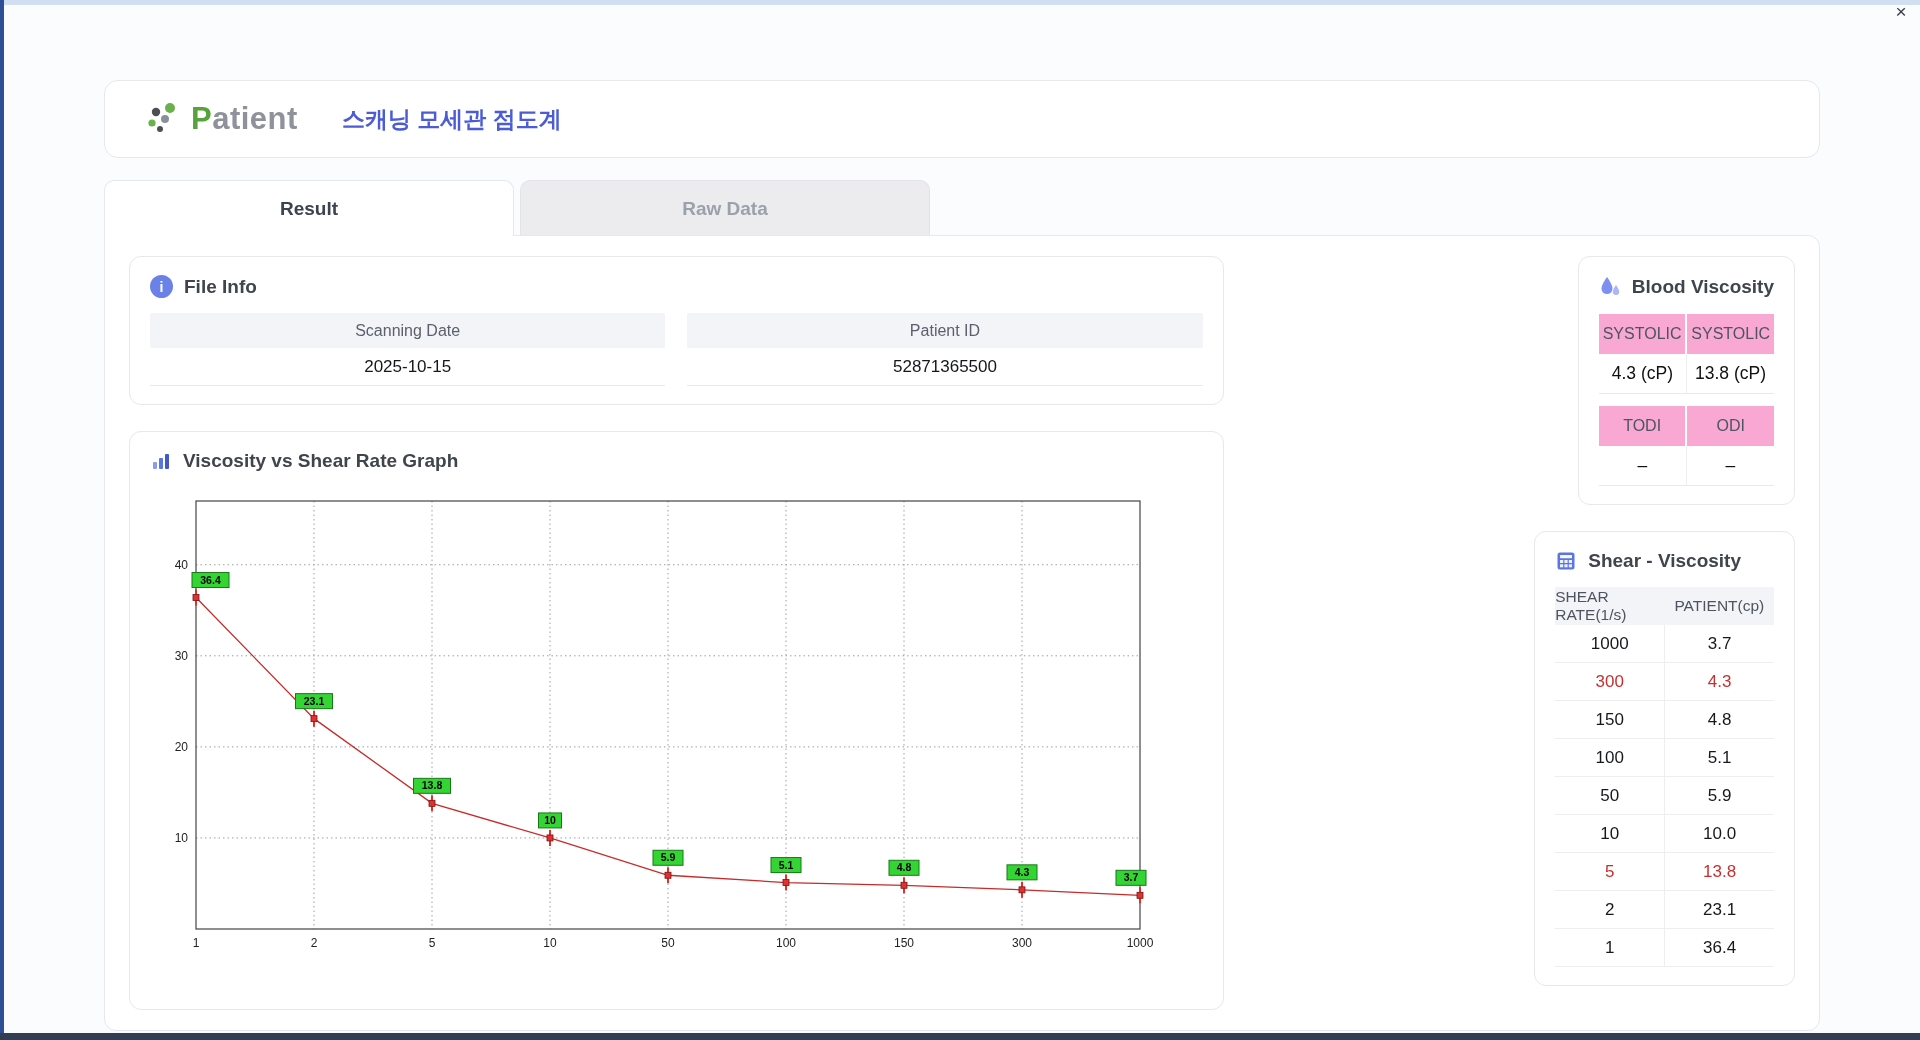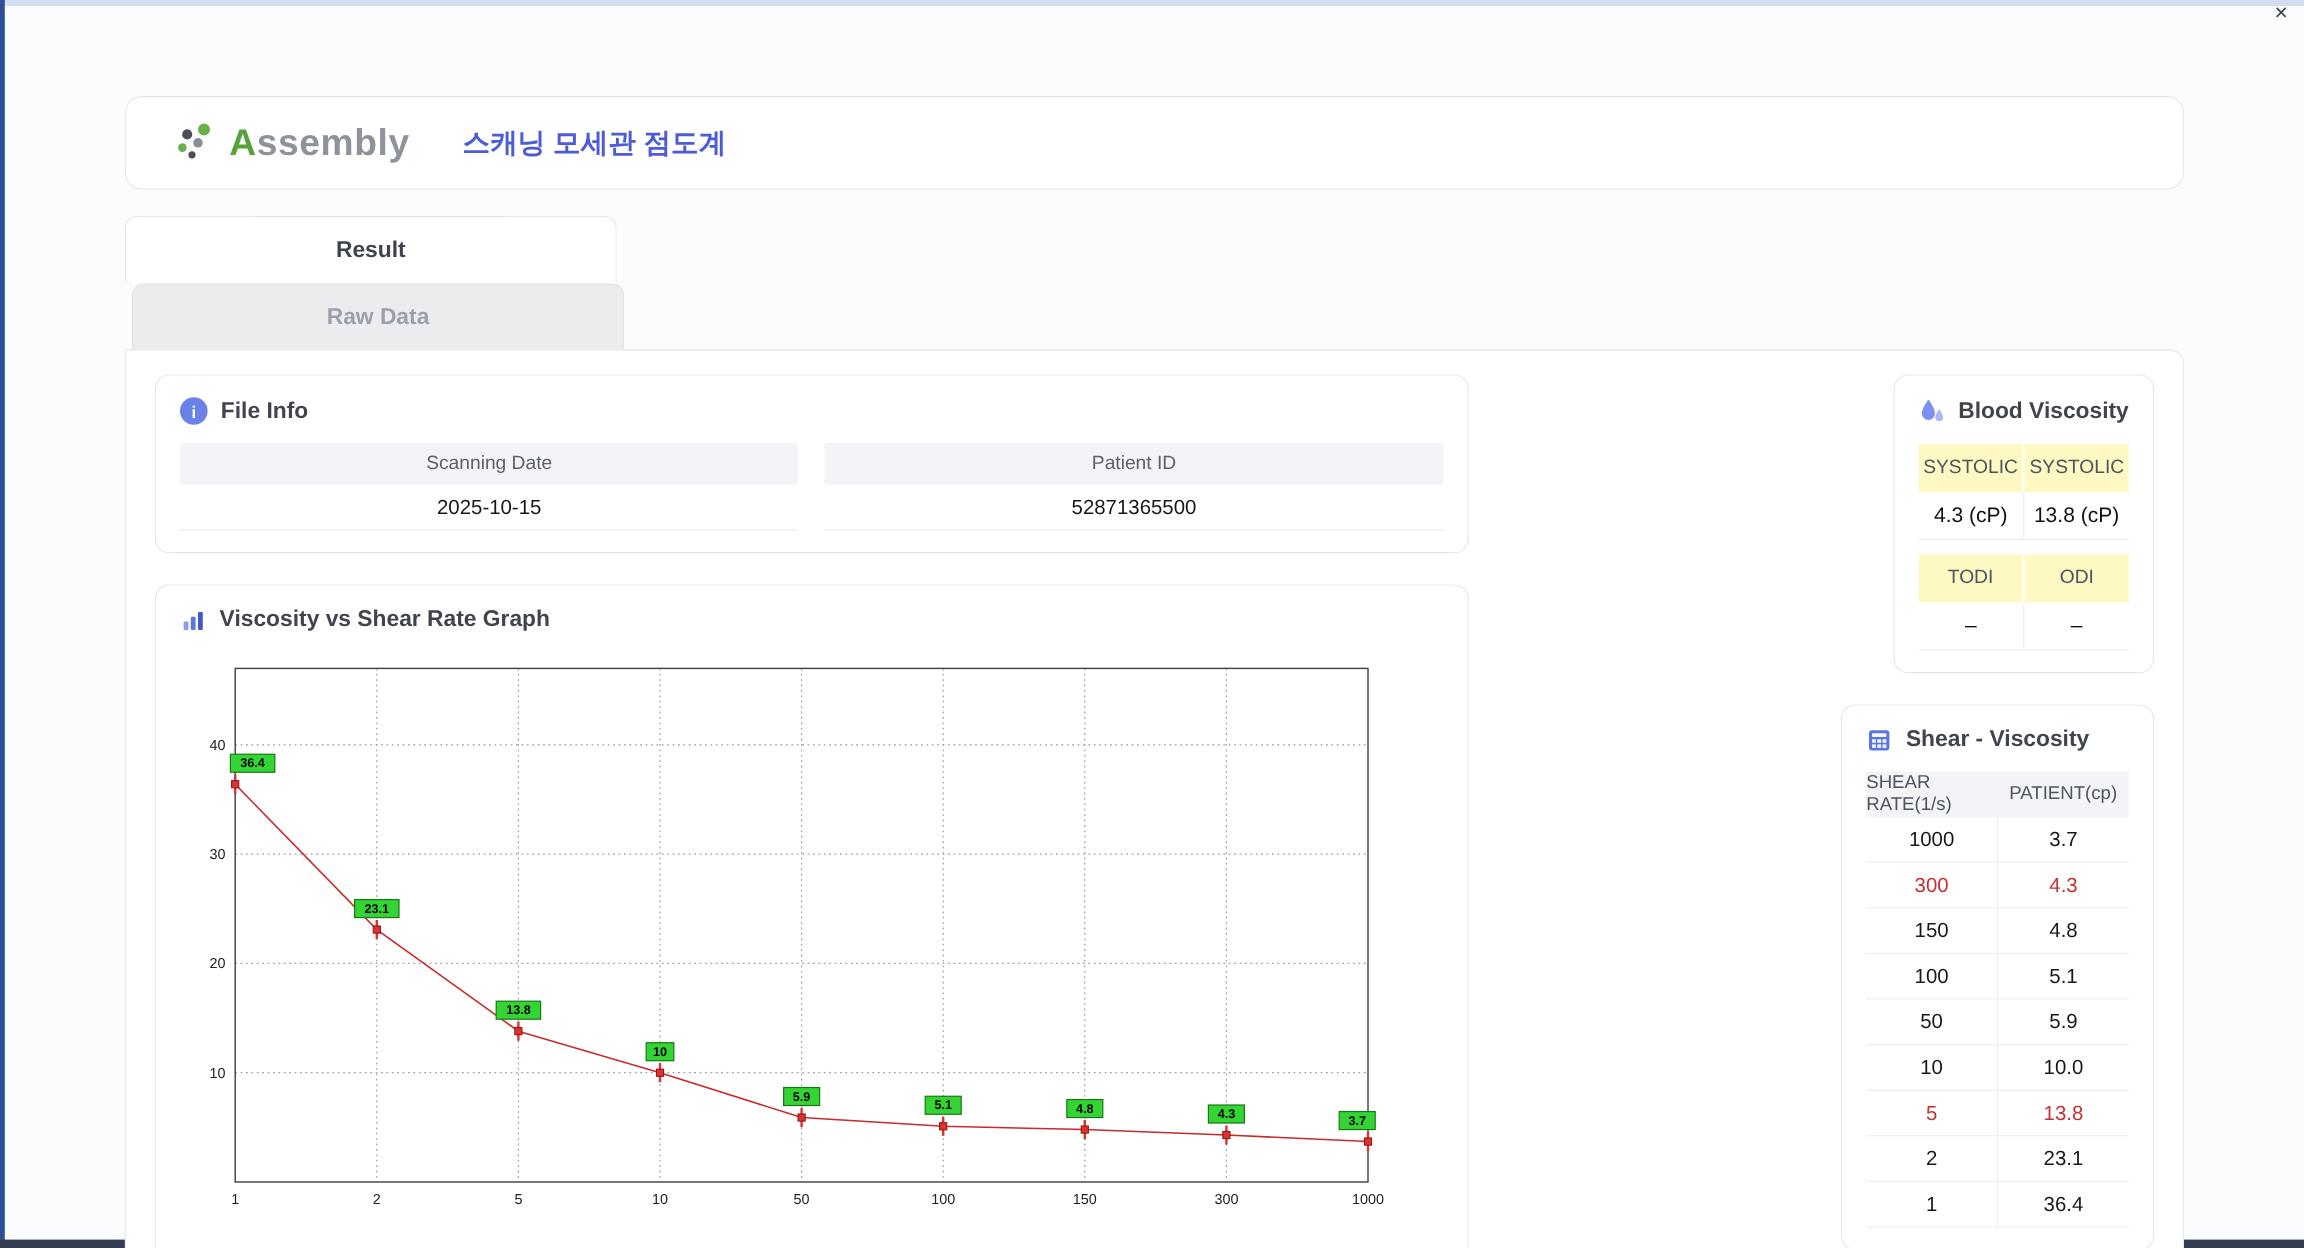--- a/index.html
+++ b/index.html
@@ -28,21 +28,21 @@
     display: flex; align-items: center; padding: 0 38px;
   }
   .brand { display: flex; align-items: center; gap: 8px; }
   .brand-text {
     display: inline-block; font-size: 31px; font-weight: 600; color: #8e939b; letter-spacing: .5px;
   }
   .brand-text::first-letter { color: #57a23a; }
   .app-title { margin-left: 44px; color: #4b5cd6; font-size: 23px; font-weight: 700; }
 
   
-  .tabs-row { display: flex; margin-top: 22px; flex-direction: column; }
+  .tabs-row { display: flex; margin-top: 22px; }
   .tab {
     width: 410px; height: 56px; display: flex; align-items: center; justify-content: center;
     font-size: 19px; border-top-left-radius: 10px; border-top-right-radius: 10px; cursor: pointer;
   }
   .tab.active {
     position: relative; z-index: 3; background: #fff; border: 1px solid #e6e8ee; border-bottom: none;
     color: #3d434c; font-weight: 700;
   }
   .tab.inactive {
     margin-left: 6px; background: #ececef; border: 1px solid #e3e3e7; border-bottom: none;
@@ -74,21 +74,21 @@
     height: 35px; background: #f3f4f7; color: #5a616c; font-size: 16px;
     display: flex; align-items: center; justify-content: center; border-radius: 2px;
   }
   .field-value {
     height: 38px; display: flex; align-items: center; justify-content: center;
     font-size: 17px; color: #14171c; border-bottom: 1px solid #e8eaef;
   }
 
   
   .bv-row { display: flex; }
-  .bv-row.head .bv-cell { background: #fef9c3; color: #4d545f; font-size: 16px; }
+  .bv-row.head .bv-cell { background: #f9a8d4; color: #4d545f; font-size: 16px; }
   .bv-row.head .bv-cell + .bv-cell { border-left: 2px solid #fff; }
   .bv-row.val .bv-cell { font-size: 17.5px; color: #111; border-bottom: 1px solid #e8eaef; }
   .bv-row.val .bv-cell + .bv-cell { border-left: 1px solid #eceef2; }
   .bv-cell { flex: 1; height: 40px; display: flex; align-items: center; justify-content: center; }
   .bv-gap { height: 12px; }
 
   
   .sv-head { display: flex; background: #f3f4f7; height: 38px; }
   .sv-head .sv-cell { color: #4d545f; font-size: 15.5px; }
   .sv-row { display: flex; height: 38px; border-bottom: 1px solid #eceef2; }
@@ -114,21 +114,21 @@
 
     <div class="header-card">
       <div class="brand">
         <svg class="svg-icon" width="40" height="38" viewBox="0 0 40 38">
           <circle cx="27" cy="8" r="5" fill="#6ab04c"></circle>
           <circle cx="13" cy="12" r="4.2" fill="#4a4f55"></circle>
           <circle cx="22" cy="19" r="4" fill="#8b9097"></circle>
           <circle cx="9" cy="23" r="3.6" fill="#6ab04c"></circle>
           <circle cx="17" cy="29" r="3" fill="#4a4f55"></circle>
         </svg>
-        <span class="brand-text">Assembly</span>
+        <span class="brand-text">Patient</span>
       </div>
       <div class="app-title">스캐닝 모세관 점도계</div>
     </div>
 
     <div class="tabs-row">
       <div class="tab active">Result</div>
       <div class="tab inactive">Raw Data</div>
     </div>
 
     <div class="panel">

